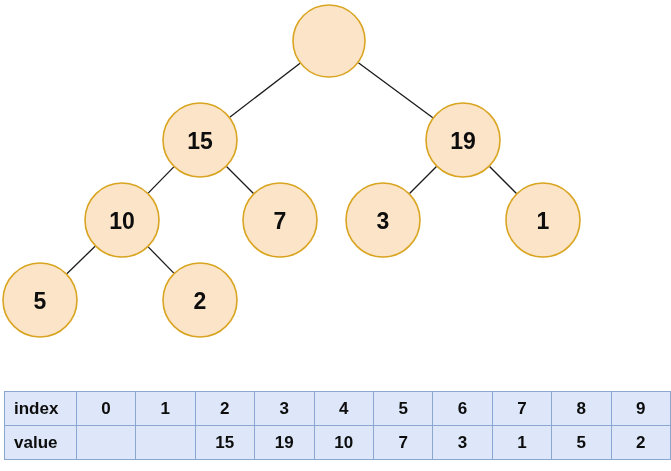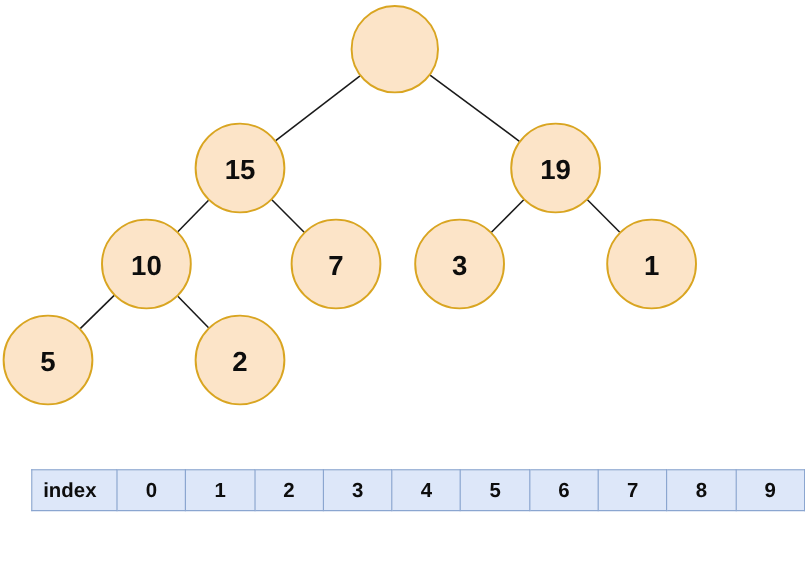--- a/index.html
+++ b/index.html
@@ -46,21 +46,21 @@
     font-size: 23px;
     font-weight: bold;
     fill: #0d0d0d;
     text-anchor: middle;
     dominant-baseline: central;
   }
 
   
   #array-table-wrap {
     position: absolute;
-    left: 26px;
+    left: 4px;
     top: 391px;
   }
   table#array-table {
     border-collapse: collapse;
     table-layout: fixed;
   }
   table#array-table td {
     border: 1px solid #8ba6d0;
     background: #dde7f9;
     height: 33px;
@@ -149,15 +149,28 @@
           <td class="cell">1</td>
           <td class="cell">2</td>
           <td class="cell">3</td>
           <td class="cell">4</td>
           <td class="cell">5</td>
           <td class="cell">6</td>
           <td class="cell">7</td>
           <td class="cell">8</td>
           <td class="cell">9</td>
         </tr>
+      <tr id="value-row">
+          <td class="row-head">value</td>
+          <td class="cell empty-cell"></td>
+          <td class="cell empty-cell"></td>
+          <td class="cell">15</td>
+          <td class="cell">19</td>
+          <td class="cell">10</td>
+          <td class="cell">7</td>
+          <td class="cell">3</td>
+          <td class="cell">1</td>
+          <td class="cell">5</td>
+          <td class="cell">2</td>
+        </tr>
     </tbody>
   </table>
 </div>
 
 </body></html>

